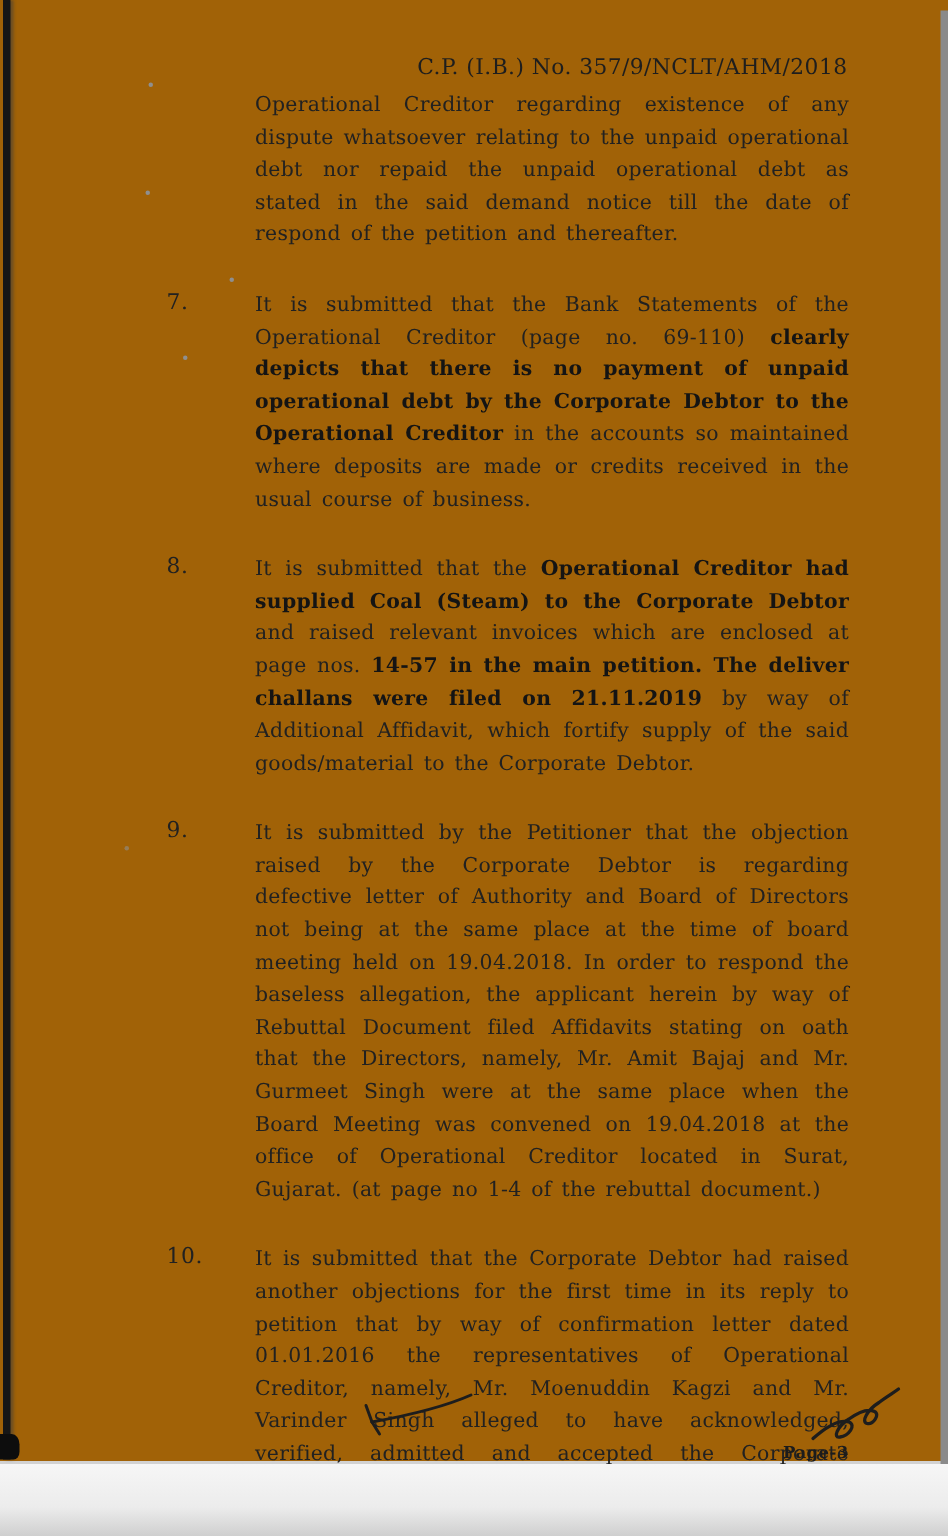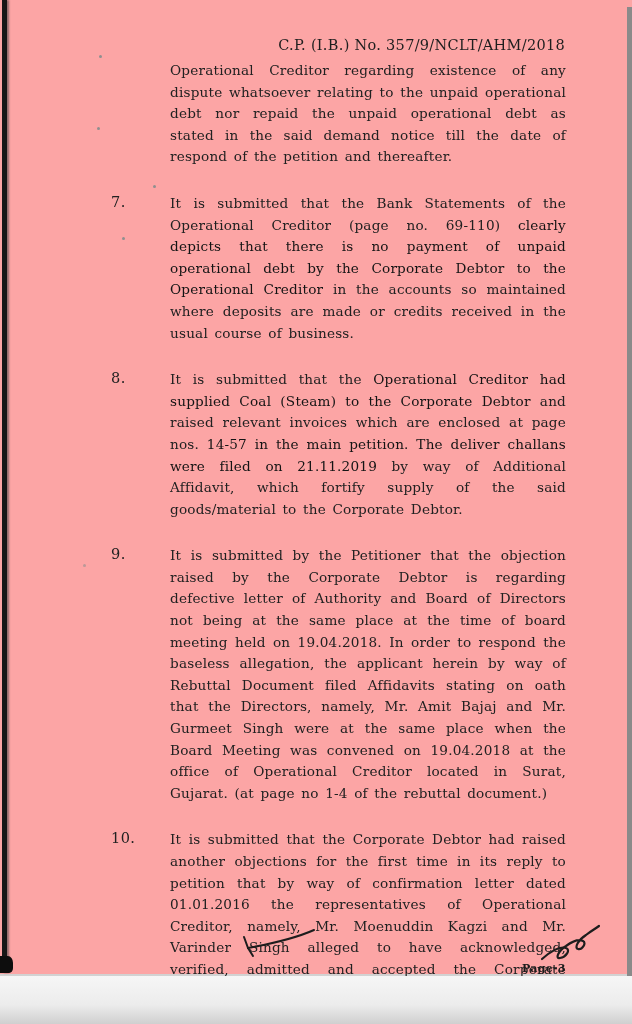--- a/index.html
+++ b/index.html
@@ -6,21 +6,21 @@
   body {
     width: 632px; height: 1024px;
     background: #f0f0f0;
     overflow: hidden;
     position: relative;
     font-family: "DejaVu Serif", serif;
   }
   .paper {
     position: absolute; left: 0; top: 0;
     width: 632px; height: 974px;
-    background: #fca5a5;
+    background: #a16207;
     border-bottom: 2px solid #d2d2d2;
     box-shadow: 0 3px 5px rgba(0,0,0,0.18);
   }
   .scan-edge-left {
     position: absolute; left: 2px; top: 0;
     width: 5px; height: 973px;
     background: #161616;
     box-shadow: 2px 0 2px rgba(60,60,60,0.55);
   }
   .scan-edge-left-blob {
@@ -52,21 +52,21 @@
     color: #212121;
     text-align: justify;
     letter-spacing: 0.2px;
     word-spacing: 2px;
   }
   .para { position: relative; padding-left: 62px; margin-bottom: 25px; }
   .para-num {
     position: absolute; left: 3px; top: -1px;
     font-size: 14.5px; letter-spacing: 0.4px;
   }
-  .para-body b { font-weight: normal; color: #141414; }
+  .para-body b { font-weight: bold; color: #141414; }
   .speck {
     position: absolute; width: 3px; height: 3px;
     background: #8f8f8f; border-radius: 50%;
   }
   .pen-mark { position: absolute; left: 236px; top: 924px; }
   .signature-mark { position: absolute; left: 537px; top: 922px; }
   .page-label {
     position: absolute; left: 522px; top: 962px;
     font-size: 11px; font-weight: bold; color: #1c1c1c;
     letter-spacing: 0.3px;

